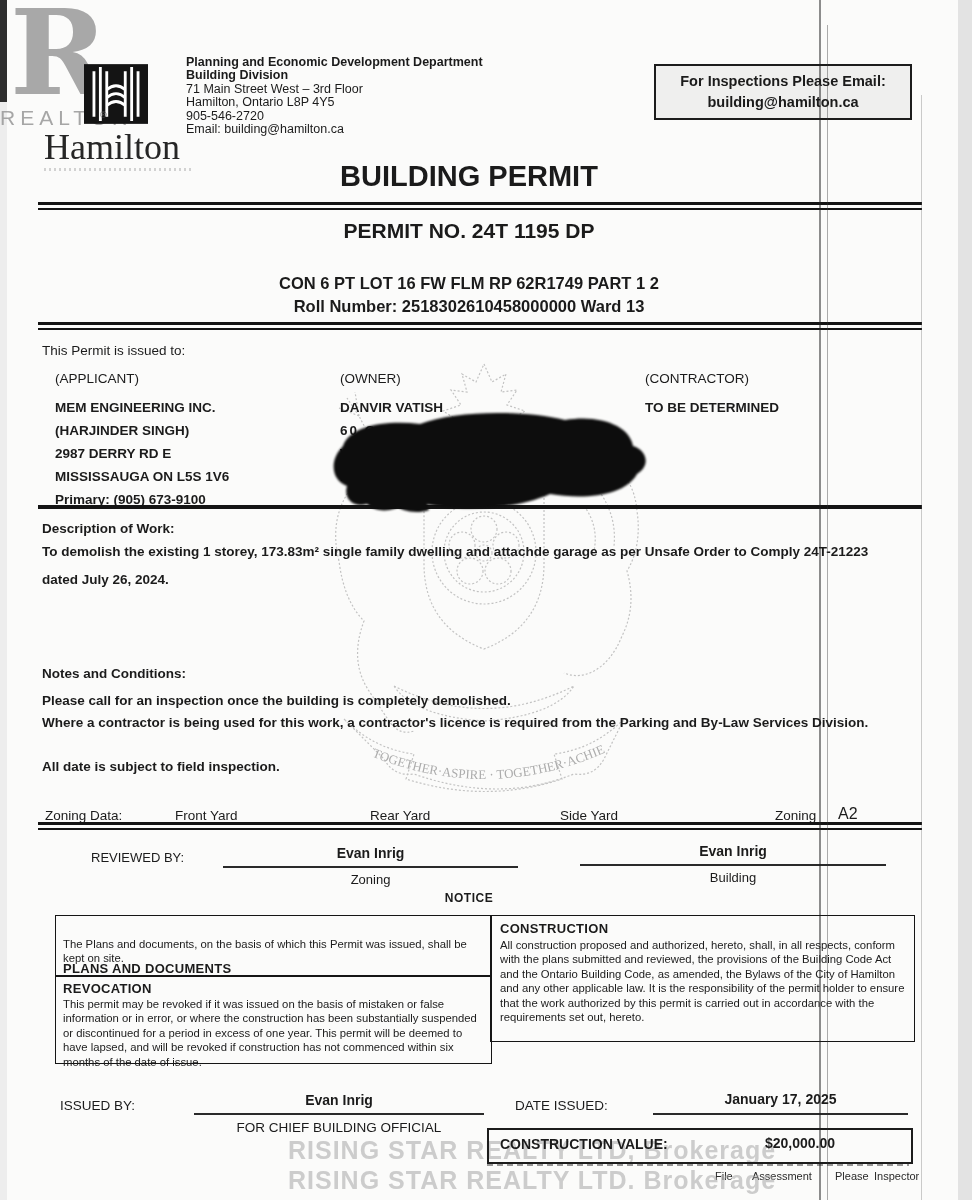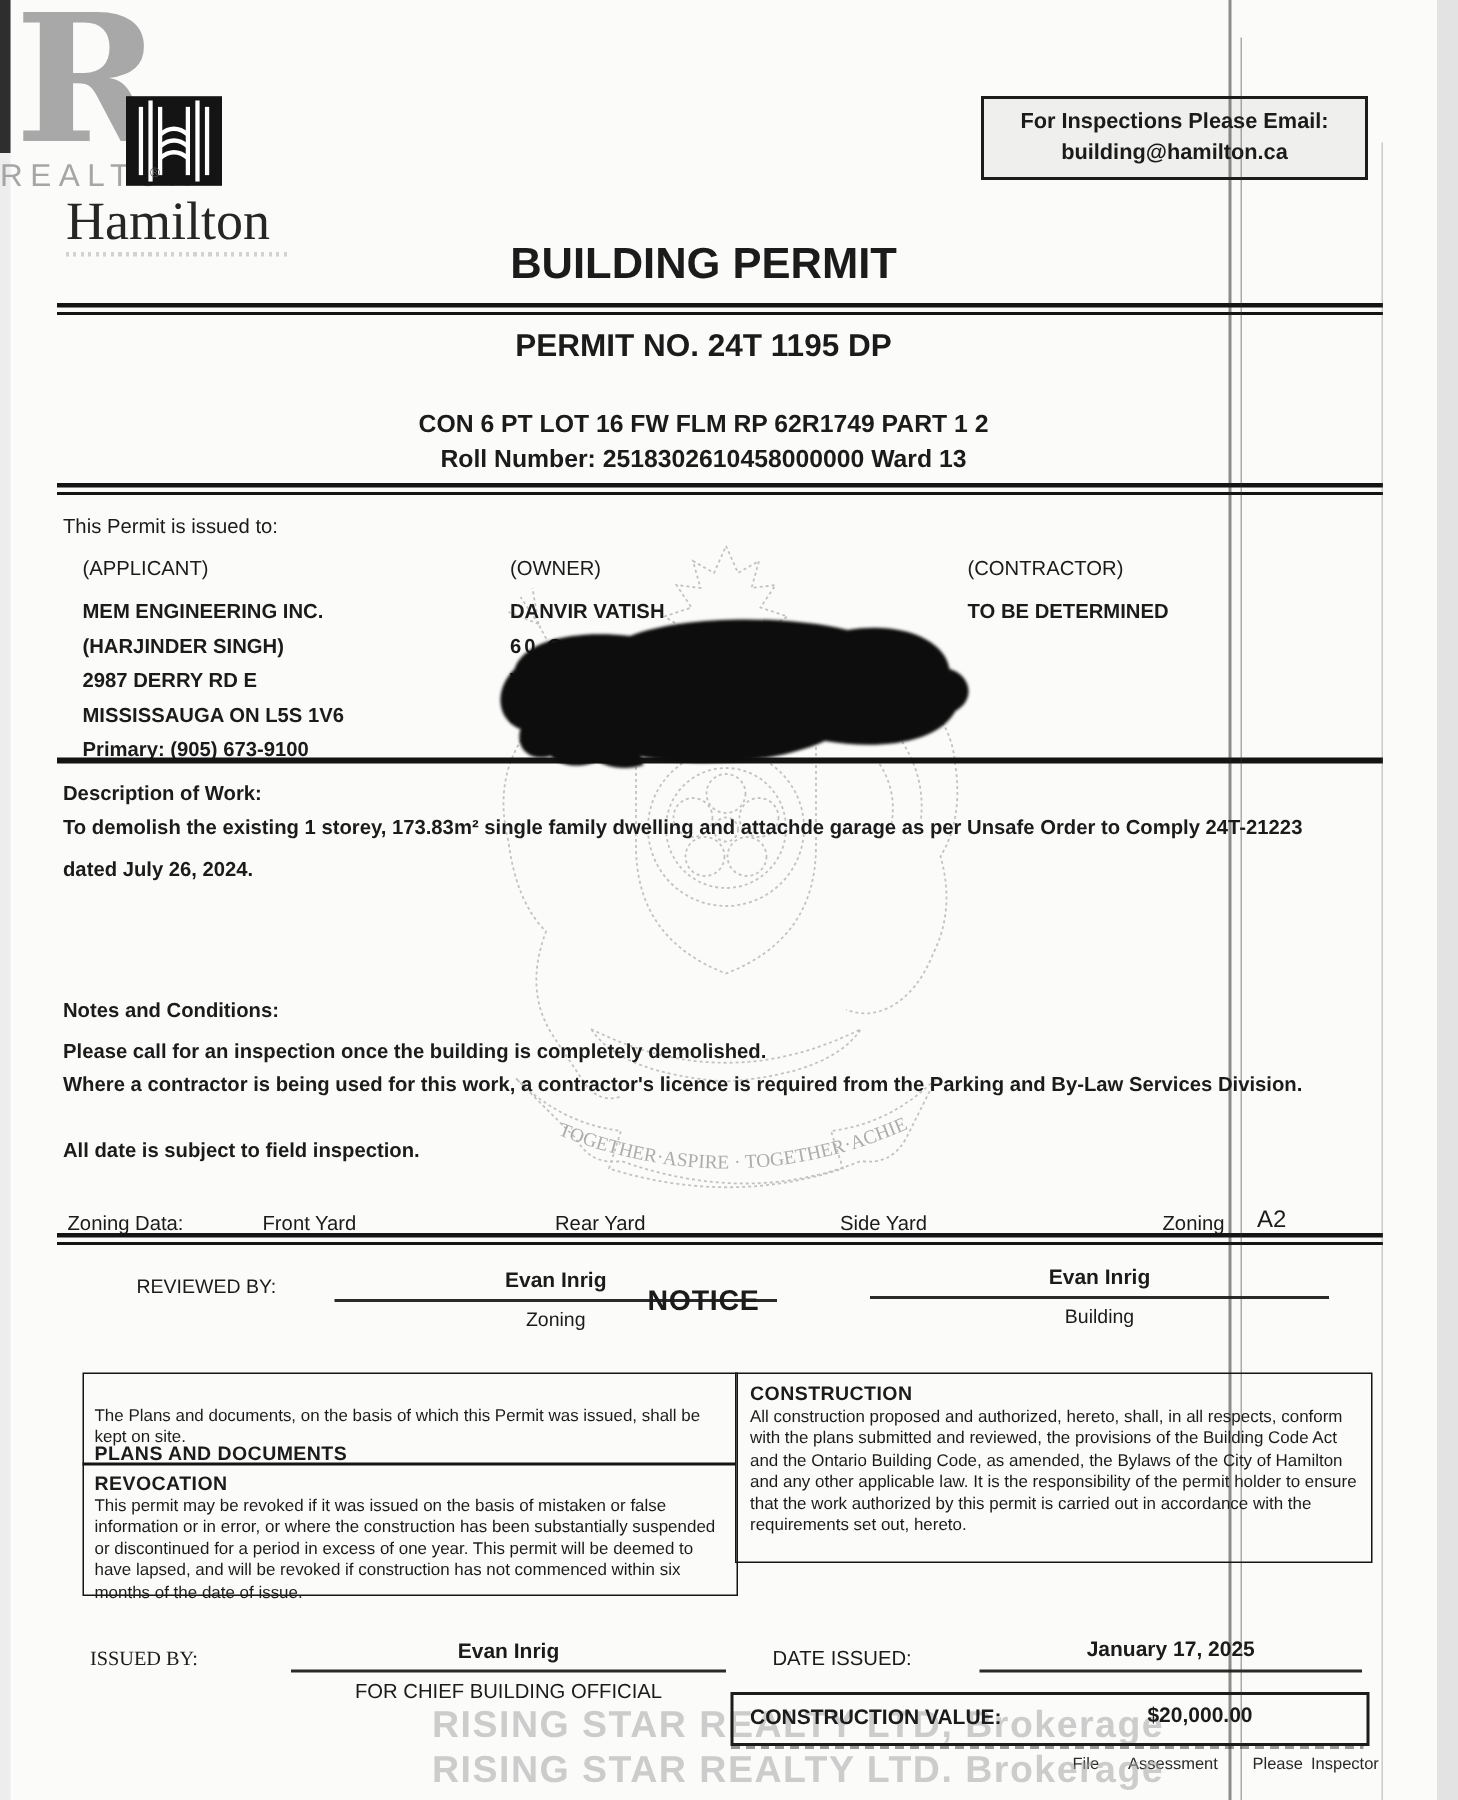--- a/index.html
+++ b/index.html
@@ -71,20 +71,28 @@
       <line x1="67" y1="4" x2="67" y2="80"></line>
       <line x1="76" y1="10" x2="76" y2="74"></line>
       <path d="M32,36 q13,-11 26,0 m-26,11 q13,-11 26,0 m-26,11 q13,-11 26,0"></path>
     </g>
   </svg>
   <div class="abs" style="left:100px;top:110px;font-size:9px;color:#555;">®</div>
   <div class="abs serif" style="left:44px;top:126px;font-size:36px;color:#262626;">Hamilton</div>
   <div class="abs" style="left:44px;top:168px;width:150px;height:3px;opacity:.55;
               background:repeating-linear-gradient(90deg,#b0b0b0 0 2px,transparent 2px 5px);"></div>
 
+  <div class="abs" style="left:186px;top:56px;width:330px;">
+    <div class="dept-line b">Planning and Economic Development Department</div>
+    <div class="dept-line b">Building Division</div>
+    <div class="dept-line">71 Main Street West – 3rd Floor</div>
+    <div class="dept-line">Hamilton, Ontario L8P 4Y5</div>
+    <div class="dept-line">905-546-2720</div>
+    <div class="dept-line">Email: building@hamilton.ca</div>
+  </div>
 
   <div class="abs" style="left:654px;top:64px;width:254px;height:52px;border:2px solid #1c1c1c;background:#efefee;
               display:flex;flex-direction:column;justify-content:center;align-items:center;">
     <div class="b" style="font-size:14.5px;line-height:21px;">For Inspections Please Email:</div>
     <div class="b" style="font-size:14.5px;line-height:21px;">building@hamilton.ca</div>
   </div>
 
   <div class="abs ctr b" style="left:8px;right:42px;top:160px;font-size:29px;letter-spacing:0;">BUILDING PERMIT</div>
   <div class="rule" style="top:202px;height:3px;"></div>
   <div class="rule" style="top:208px;height:1.5px;"></div>
@@ -142,34 +150,34 @@
 
   <div class="abs" style="left:91px;top:850px;font-size:13px;">REVIEWED BY:</div>
   <div class="abs ctr b" style="left:223px;top:845px;width:295px;font-size:14px;">Evan Inrig</div>
   <div class="sigline" style="left:223px;top:866px;width:295px;"></div>
   <div class="abs ctr" style="left:223px;top:872px;width:295px;font-size:13px;">Zoning</div>
 
   <div class="abs ctr b" style="left:580px;top:843px;width:306px;font-size:14px;">Evan Inrig</div>
   <div class="sigline" style="left:580px;top:864px;width:306px;"></div>
   <div class="abs ctr" style="left:580px;top:870px;width:306px;font-size:13px;">Building</div>
 
-  <div class="abs ctr b" style="left:8px;right:42px;top:857px;font-size:19px;letter-spacing:.5px;">NOTICE</div>
+  <div class="abs ctr b" style="left:8px;right:42px;top:891px;font-size:12px;letter-spacing:.5px;">NOTICE</div>
 
   <div class="abs" style="left:55px;top:915px;width:435px;height:147px;border:1.5px solid #151515;"></div>
   <div class="abs" style="left:55px;top:975px;width:435px;height:1.5px;background:#151515;"></div>
   <div class="abs cell-title" style="left:63px;top:921px;margin-top:40px;">PLANS AND DOCUMENTS</div>
   <div class="abs cell-body" style="left:63px;top:937px;width:414px;">The Plans and documents, on the basis of which this Permit was issued, shall be kept on site.</div>
   <div class="abs cell-title" style="left:63px;top:981px;">REVOCATION</div>
   <div class="abs cell-body" style="left:63px;top:997px;width:420px;">This permit may be revoked if it was issued on the basis of mistaken or false information or in error, or where the construction has been substantially suspended or discontinued for a period in excess of one year.  This permit will be deemed to have lapsed, and will be revoked if construction has not commenced within six months of the date of issue.</div>
 
   <div class="abs" style="left:490px;top:915px;width:423px;height:125px;border:1.5px solid #151515;"></div>
   <div class="abs cell-title" style="left:500px;top:921px;">CONSTRUCTION</div>
   <div class="abs cell-body" style="left:500px;top:938px;width:405px;">All construction proposed and authorized, hereto, shall, in all respects, conform with the plans submitted and reviewed, the provisions of the Building Code Act and the Ontario Building Code, as amended, the Bylaws of the City of Hamilton and any other applicable law.  It is the responsibility of the permit holder to ensure that the work authorized by this permit is carried out in accordance with the requirements set out, hereto.</div>
 
-  <div class="abs lbl" style="left:60px;top:1098px;font-family:Liberation Serif, serif;">ISSUED BY:</div>
+  <div class="abs lbl" style="left:60px;top:1098px;">ISSUED BY:</div>
   <div class="abs ctr b" style="left:194px;top:1092px;width:290px;font-size:14px;">Evan Inrig</div>
   <div class="sigline" style="left:194px;top:1113px;width:290px;"></div>
   <div class="abs ctr lbl" style="left:194px;top:1120px;width:290px;">FOR CHIEF BUILDING OFFICIAL</div>
 
   <div class="abs lbl" style="left:515px;top:1098px;">DATE ISSUED:</div>
   <div class="abs ctr b" style="left:653px;top:1091px;width:255px;font-size:14px;">January 17, 2025</div>
   <div class="sigline" style="left:653px;top:1113px;width:255px;"></div>
 
   <div class="abs" style="left:487px;top:1128px;width:422px;height:32px;border:2px solid #1c1c1c;z-index:2;"></div>
   <div class="abs b" style="left:500px;top:1136px;font-size:14px;z-index:2;">CONSTRUCTION VALUE:</div>

